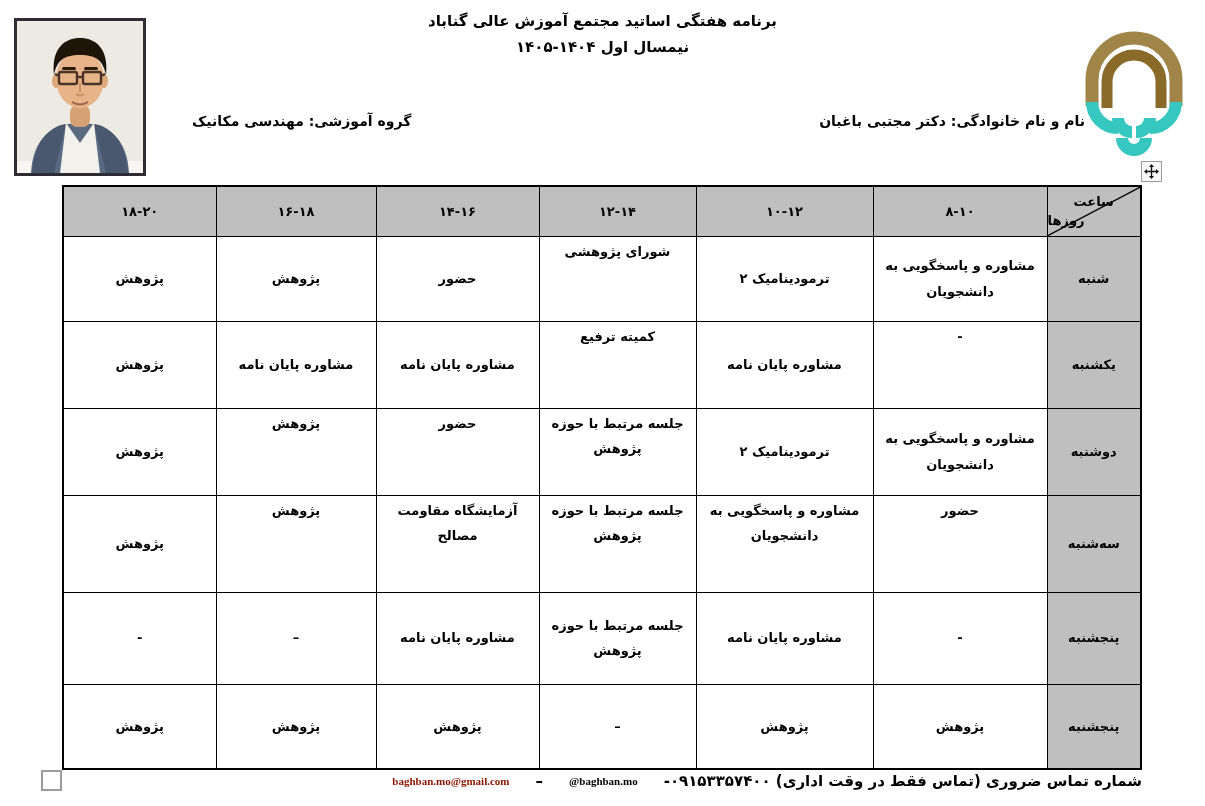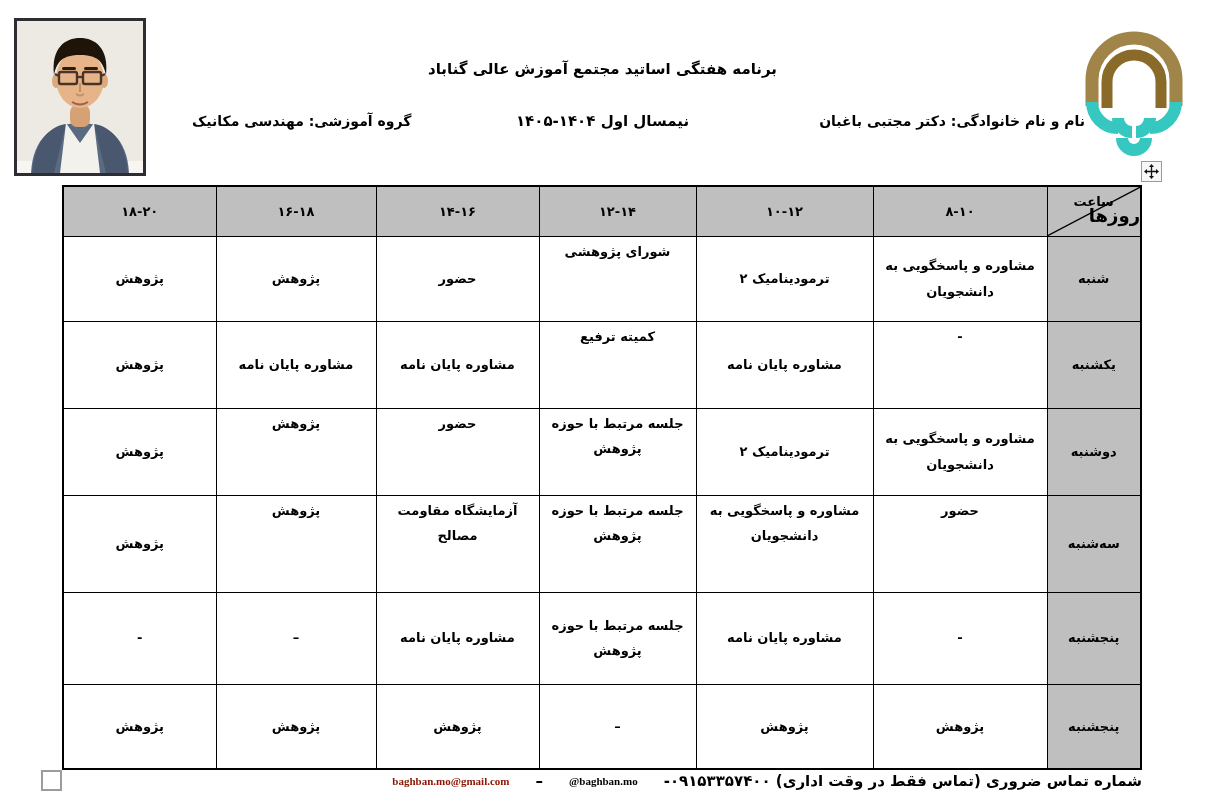--- a/index.html
+++ b/index.html
@@ -1,22 +1,22 @@
 <!DOCTYPE html>
 <html lang="fa"><head>
 <meta charset="utf-8">
 <style>
   html,body{margin:0;padding:0;background:#ffffff;}
   .page{position:relative;width:1205px;height:806px;background:#ffffff;overflow:hidden;
         font-family:"DejaVu Sans","Liberation Sans",sans-serif;font-weight:700;color:#000;}
 
   
   .titles{position:absolute;left:210px;right:210px;top:12px;text-align:center;direction:rtl;}
-  .title-line1{font-size:15px;margin-top:48px;}
-  .title-line2{font-size:15px;margin-top:34px;}
+  .title-line1{font-size:15px;}
+  .title-line2{font-size:15px;margin-top:8px;}
   .info-row{position:absolute;left:192px;right:120px;top:113px;display:flex;direction:rtl;
             justify-content:space-between;font-size:14px;white-space:nowrap;}
 
   
   .photo-frame{position:absolute;left:14px;top:18px;width:126px;height:152px;
                border:3px solid #2d2d33;background:#edebe6;}
   .photo-frame svg{display:block;}
 
   
   .logo{position:absolute;left:1072px;top:26px;width:124px;height:134px;}
@@ -28,21 +28,21 @@
   table.schedule{border-collapse:collapse;direction:rtl;table-layout:fixed;border:2.5px solid #000;}
   table.schedule th,table.schedule td{border:1.6px solid #000;padding:2px 6px;text-align:center;
       vertical-align:middle;font-size:13px;font-weight:700;line-height:1.95;overflow:hidden;}
   table.schedule .shaded{background:#bfbfbf;}
   table.schedule td.top{vertical-align:top;padding-top:2px;}
   tr.hdr{height:50px;} tr.r0{height:85px;} tr.r1{height:87px;} tr.r2{height:87px;}
   tr.r3{height:97px;} tr.r4{height:92px;} tr.r5{height:85px;}
   th.corner{position:relative;padding:0;}
   .corner-svg{position:absolute;inset:0;width:100%;height:100%;}
   .corner-top{position:absolute;top:2px;left:0;right:0;text-align:center;font-size:13px;}
-  .corner-bottom{position:absolute;bottom:2px;left:0;right:0;text-align:right;font-size:18px;}
+  .corner-bottom{position:absolute;bottom:2px;left:0;right:0;text-align:left;font-size:13px;}
 
   
   .footer{position:absolute;right:63px;top:772px;display:flex;direction:rtl;align-items:center;
           gap:26px;font-size:15px;white-space:nowrap;}
   .footer .phone{direction:rtl;}
   .footer .latin{direction:ltr;font-family:"Liberation Serif","DejaVu Serif",serif;font-size:11px;}
   .footer .email{color:#8b1500;}
   .anchor-box{position:absolute;left:41px;top:770px;width:17px;height:17px;background:#fff;
               border:2.5px solid #9c9c9c;}
 </style>

